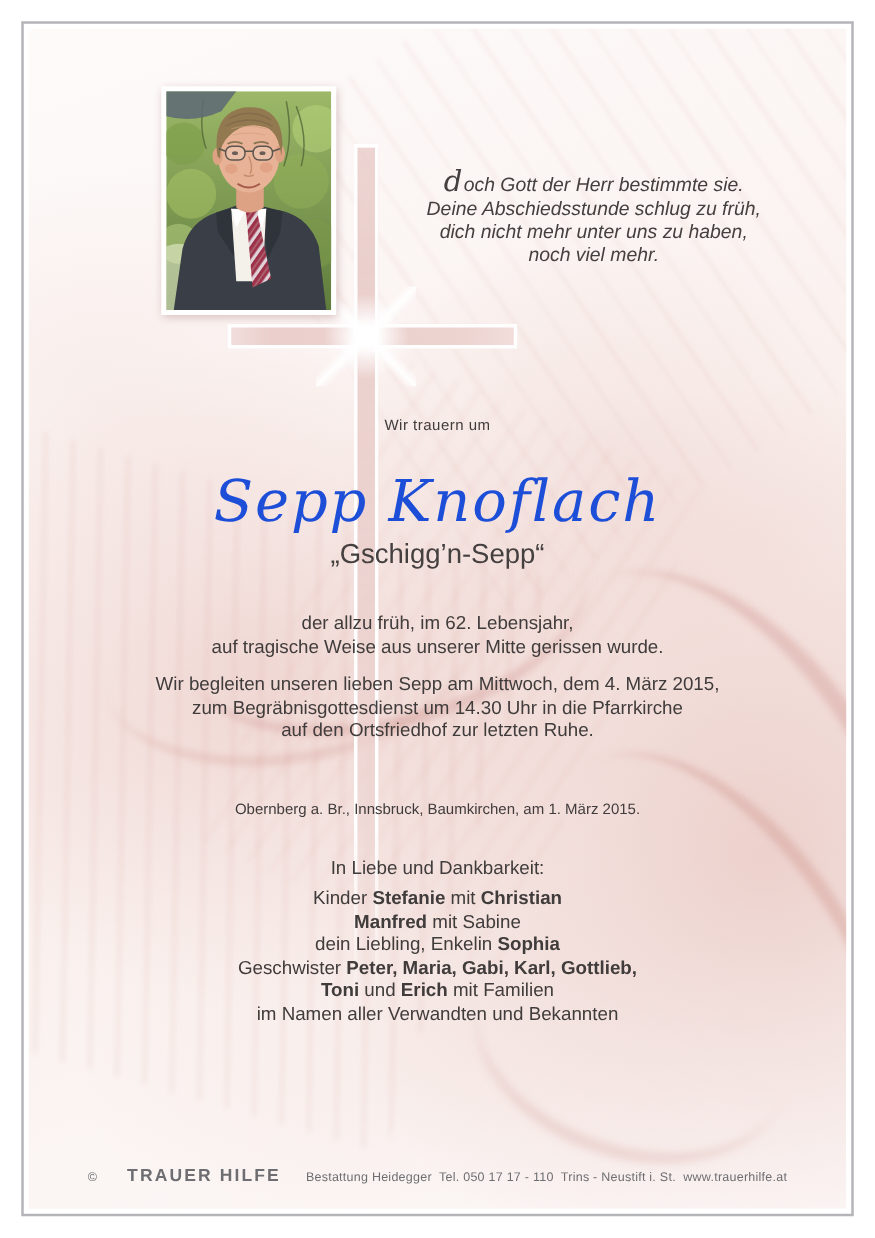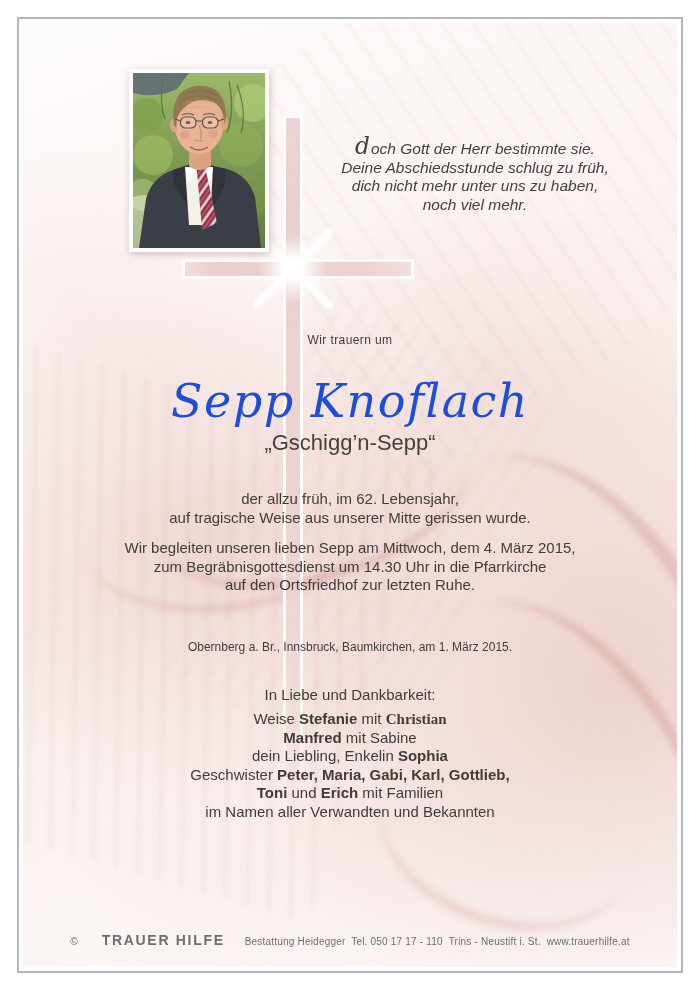--- a/index.html
+++ b/index.html
@@ -181,21 +181,21 @@
 <div class="t funeral">
   <div>Wir begleiten unseren lieben Sepp am Mittwoch, dem 4. März 2015,</div>
   <div>zum Begräbnisgottesdienst um 14.30 Uhr in die Pfarrkirche</div>
   <div>auf den Ortsfriedhof zur letzten Ruhe.</div>
 </div>
 
 <div class="t places">Obernberg a. Br., Innsbruck, Baumkirchen, am 1. März 2015.</div>
 <div class="t closing">In Liebe und Dankbarkeit:</div>
 
 <div class="t family">
-  <div><span>Weise </span><span style="font-weight: bold;">Stefanie</span><span> mit </span><span style="font-weight: bold; font-family: Liberation Serif, serif;">Christian</span></div>
+  <div><span>Kinder </span><span style="font-weight: bold;">Stefanie</span><span> mit </span><span style="font-weight: bold;">Christian</span></div>
   <div><span style="font-weight: bold;">Manfred</span><span> mit </span><span style="font-weight: normal;">Sabine</span></div>
   <div><span>dein Liebling, Enkelin </span><span style="font-weight: bold;">Sophia</span></div>
   <div><span>Geschwister </span><span style="font-weight: bold; text-align: center;">Peter, Maria, Gabi, Karl, Gottlieb,</span></div>
   <div><span style="font-weight: bold;">Toni</span><span> und </span><span style="font-weight: bold;">Erich</span><span> mit Familien</span></div>
   <div><span>im Namen aller Verwandten und Bekannten</span></div>
 </div>
 
 <div class="t footer">
   <span class="brand-wrap">
     <span class="copyright">©</span>

